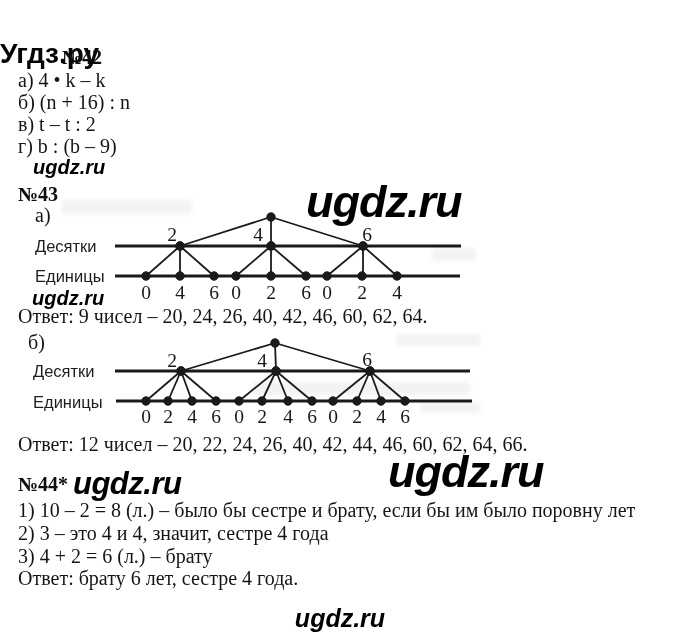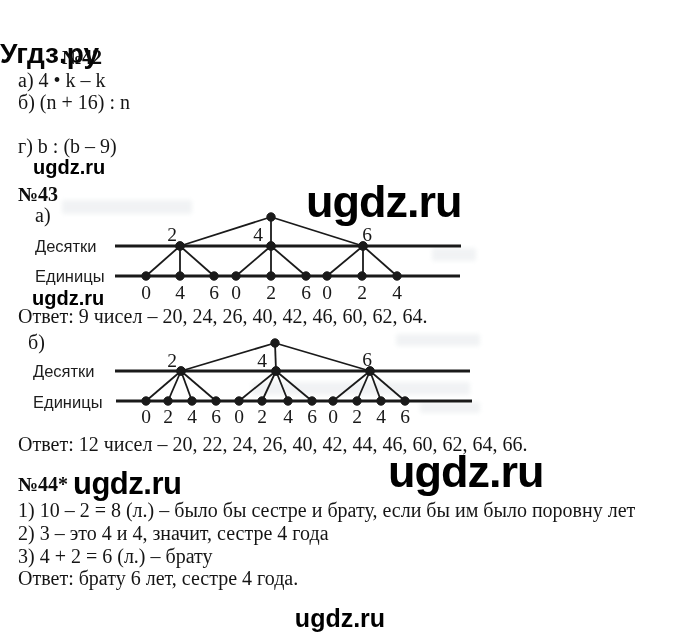--- a/index.html
+++ b/index.html
@@ -8,21 +8,21 @@
     width:680px;height:638px;
     background:#ffffff;
     overflow:hidden;
     font-family:"Liberation Serif", serif;
     color:#151515;
   }
   .abs{position:absolute;white-space:nowrap;}
   .serif{font-family:"Liberation Serif", serif;font-size:20px;color:#151515;}
   .serif-bold{font-family:"Liberation Serif", serif;font-size:20px;font-weight:bold;color:#0d0d0d;}
   .sans-lbl{font-family:"Liberation Sans", sans-serif;font-size:16.5px;color:#1d1d1d;margin-left:8px;}
-  .wm{font-family:"Liberation Sans", sans-serif;font-weight:bold;color:#000;}
+  .wm{font-family:"Liberation Sans", sans-serif;font-weight:bold;color:#000;font-style:italic;}
   .wm-small{font-size:20px;}
   .wm-mid{font-size:31px;letter-spacing:-0.5px;}
   .wm-big{font-size:45px;letter-spacing:-1px;}
   .title{
     left:0;right:0;text-align:left;top:4px;
     font-family:"Liberation Sans", sans-serif;
     font-weight:bold;font-size:28px;color:#050505;margin-top:34px;
   }
   .footer-wm{left:0;right:0;text-align:center;top:604px;font-size:25px;}
   .dg{font-family:"Liberation Serif", serif;font-size:19.5px;color:#181818;width:14px;text-align:center;}
@@ -38,20 +38,21 @@
   <div class="smudge" style="left:432px;top:248px;width:44px;height:13px;"></div>
   <div class="smudge" style="left:396px;top:334px;width:84px;height:12px;"></div>
   <div class="smudge" style="left:252px;top:382px;width:218px;height:13px;"></div>
   <div class="smudge" style="left:420px;top:402px;width:60px;height:11px;"></div>
 
   <div class="abs title">Угдз.ру</div>
 
   <div class="abs serif-bold" style="left:18px;top:46px;margin-left:44px;">№42</div>
   <div class="abs serif" style="left:18px;top:69px;">а) 4 • k – k</div>
   <div class="abs serif" style="left:18px;top:91px;">б) (n + 16) : n</div>
+  <div class="abs serif" style="left:18px;top:113px;">в) t – t : 2</div>
   <div class="abs serif" style="left:18px;top:135px;">г) b : (b – 9)</div>
 
   <div class="abs wm wm-small" style="left:33px;top:156px;">ugdz.ru</div>
 
   <div class="abs serif-bold" style="left:18px;top:183px;">№43</div>
   <div class="abs serif" style="left:35px;top:204px;">а)</div>
   <div class="abs wm wm-big" style="left:306px;top:176px;">ugdz.ru</div>
 
   <svg class="tree-svg" width="680" height="638" viewBox="0 0 680 638">
     <g stroke="#1a1a1a" fill="#1a1a1a">

